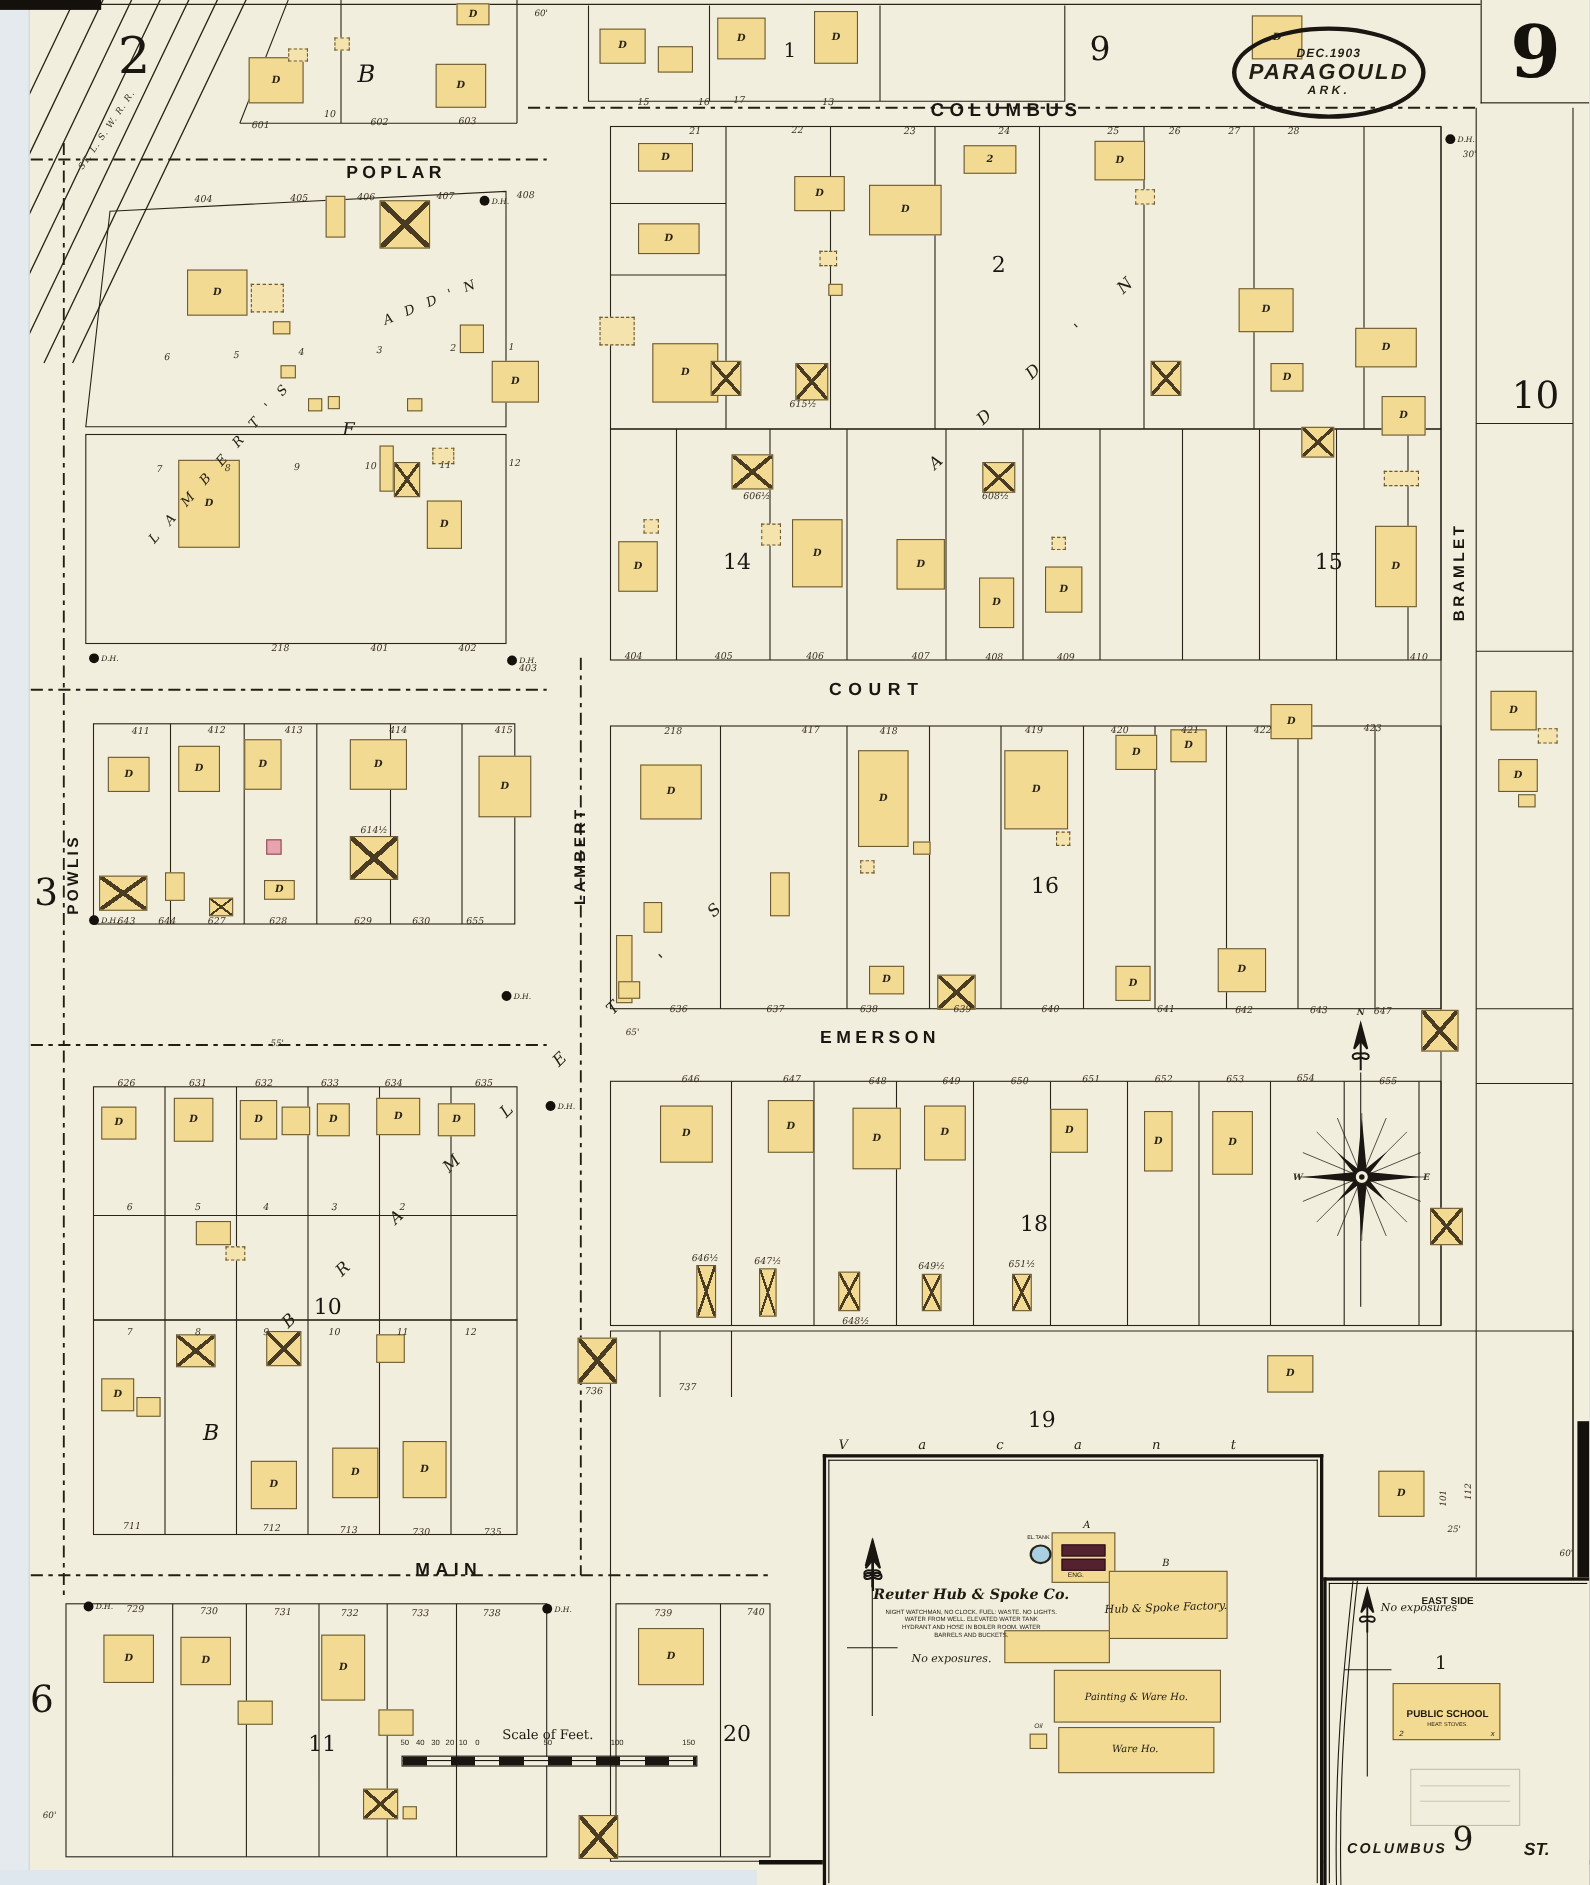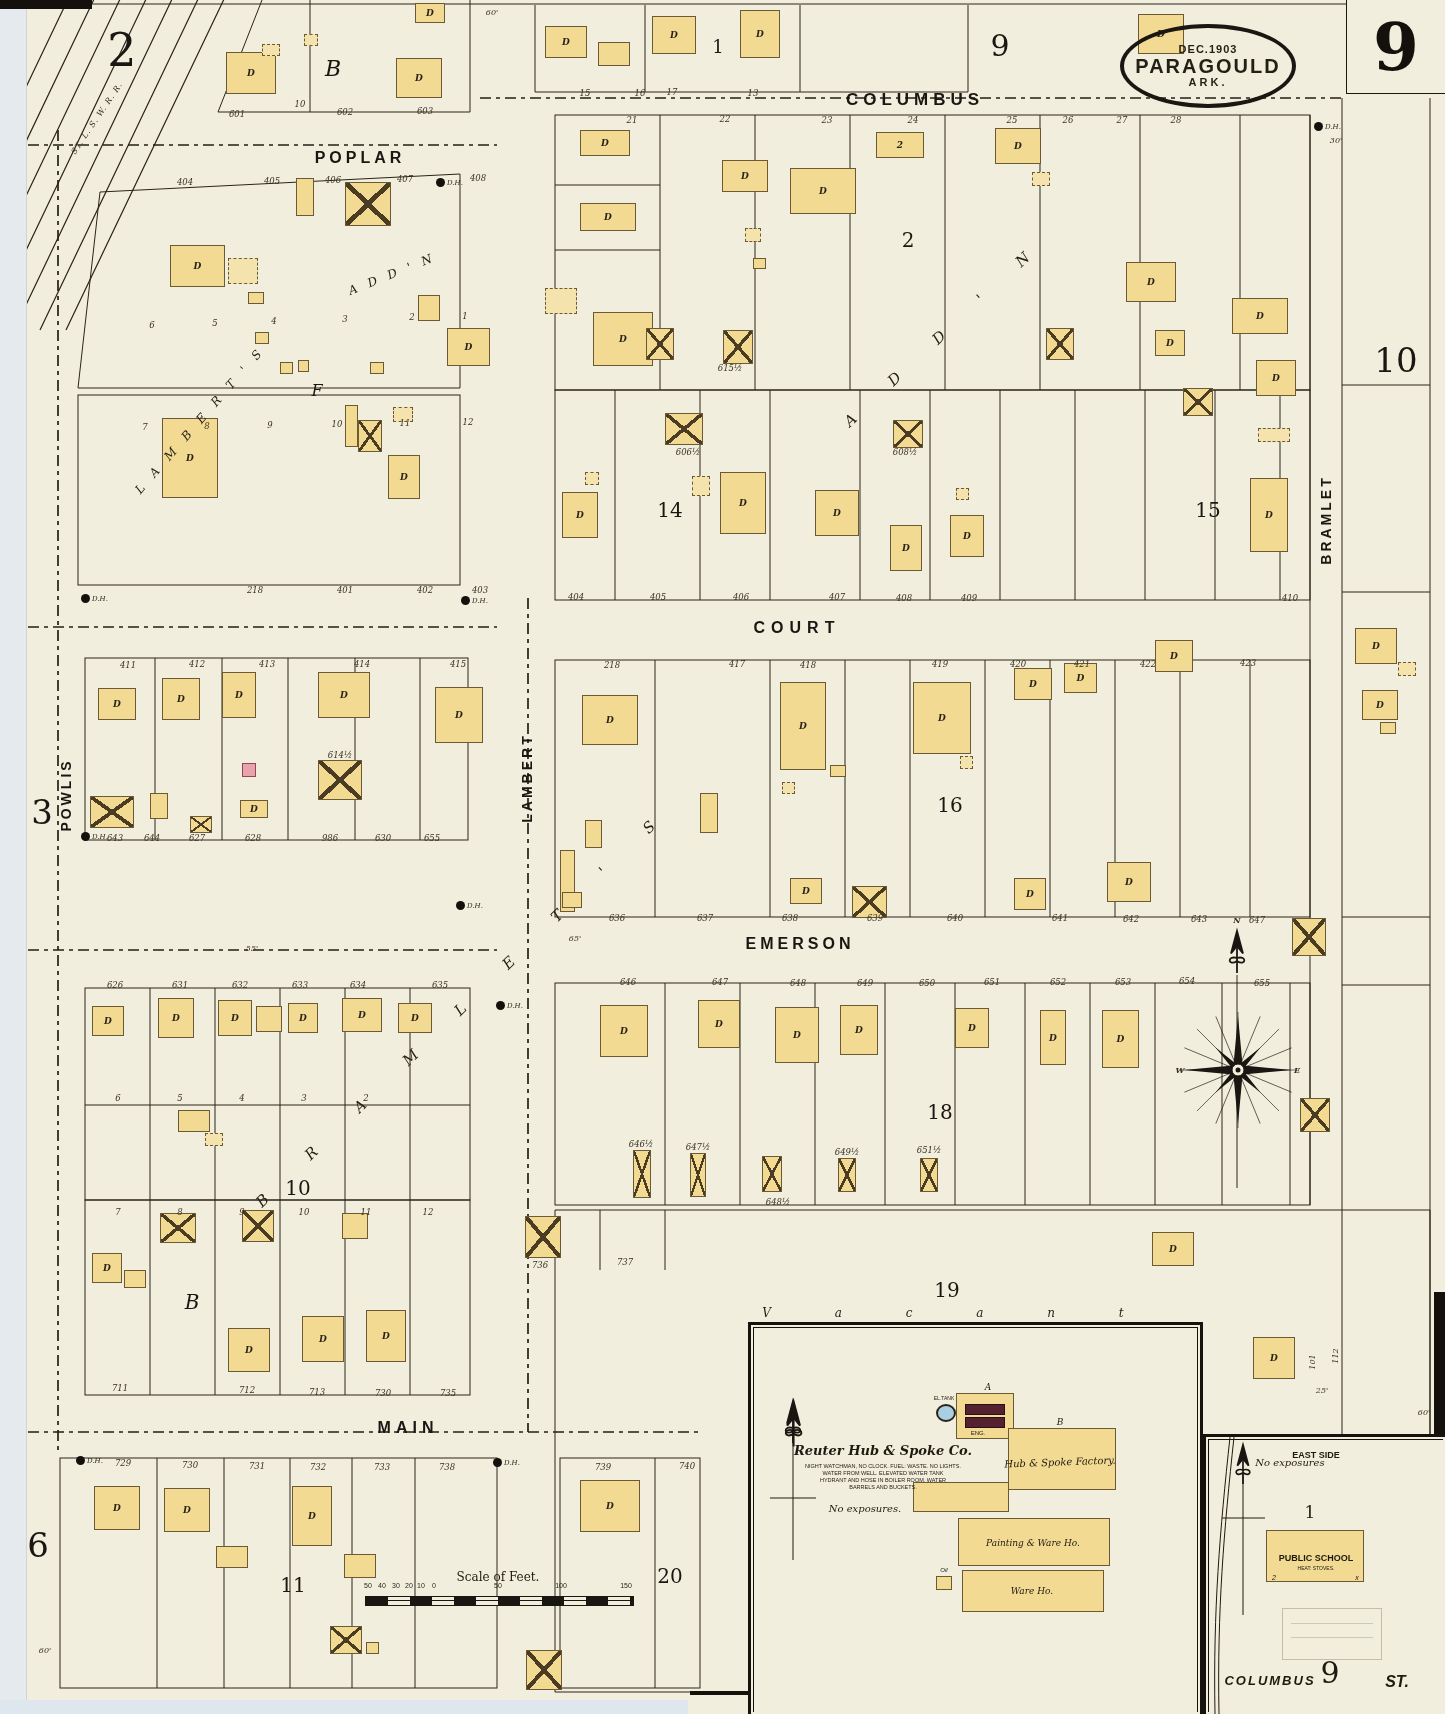--- a/index.html
+++ b/index.html
@@ -29,21 +29,21 @@
   .slabel{position:absolute;font-weight:bold;letter-spacing:4px;color:#1a1611;white-space:nowrap;}
   .blabel{position:absolute;font-family:"DejaVu Serif",serif;color:#1a1611;white-space:nowrap;}
   .blabel.script{font-style:italic;font-family:"DejaVu Serif",serif;}
   .lot{position:absolute;font:italic 8.5px "DejaVu Serif",serif;color:#3a3020;white-space:nowrap;}
   .dim{position:absolute;font:italic 8px "DejaVu Serif",serif;color:#3a3020;white-space:nowrap;}
   .script-word{position:absolute;font:italic 13px "DejaVu Serif",serif;color:#241f14;white-space:nowrap;}
   .dh-dot{position:absolute;width:9px;height:9px;border-radius:50%;background:#14110c;}
   .dh-tag{position:absolute;font:italic 7px "DejaVu Serif",serif;color:#241f14;}
   
   #stamp{left:1120px;top:24px;width:168px;height:76px;border:4px solid #1a1611;border-radius:50%;
-     display:flex;flex-direction:column;align-items:center;justify-content:center;line-height:1.05;}
+     display:flex;flex-direction:column;align-items:center;justify-content:center;line-height:1.05;font-style:italic;}
   #stamp .d{font-size:11px;font-weight:bold;letter-spacing:1px;}
   #stamp .c{font-size:20px;font-weight:bold;letter-spacing:2px;}
   #stamp .s{font-size:11px;font-weight:bold;letter-spacing:3px;}
   
   #corner-box{left:1346px;top:0;width:98px;height:93px;border-left:1.5px solid #1a1611;border-bottom:1.5px solid #1a1611;
      display:flex;align-items:center;justify-content:center;}
   #corner-box span{font:bold 66px "DejaVu Serif",serif;color:#14110c;}
   
   .inset{position:absolute;background:#f2eedd;border:3px solid #16120d;box-sizing:border-box;}
   .inset:before{content:"";position:absolute;inset:2px;border:1px solid #16120d;}
@@ -513,31 +513,31 @@
       <span class="lot" style="left: 465px; top: 316px; transform: translate(-50%, -50%) rotate(0deg);">1</span>
       <span class="lot" style="left: 145px; top: 427px; transform: translate(-50%, -50%) rotate(0deg);">7</span>
       <span class="lot" style="left: 207px; top: 426px; transform: translate(-50%, -50%) rotate(0deg);">8</span>
       <span class="lot" style="left: 270px; top: 425px; transform: translate(-50%, -50%) rotate(0deg);">9</span>
       <span class="lot" style="left: 337px; top: 424px; transform: translate(-50%, -50%) rotate(0deg);">10</span>
       <span class="lot" style="left: 405px; top: 423px; transform: translate(-50%, -50%) rotate(0deg);">11</span>
       <span class="lot" style="left: 468px; top: 422px; transform: translate(-50%, -50%) rotate(0deg);">12</span>
       <span class="lot" style="left: 255px; top: 590px; transform: translate(-50%, -50%) rotate(0deg);">218</span>
       <span class="lot" style="left: 345px; top: 590px; transform: translate(-50%, -50%) rotate(0deg);">401</span>
       <span class="lot" style="left: 425px; top: 590px; transform: translate(-50%, -50%) rotate(0deg);">402</span>
-      <span class="lot" style="left: 480px; top: 590px; transform: translate(-50%, -50%) rotate(0deg);">403</span>
+      <span class="lot" style="left: 480px; top: 608px; transform: translate(-50%, -50%) rotate(0deg);">403</span>
       <span class="lot" style="left: 128px; top: 665px; transform: translate(-50%, -50%) rotate(0deg);">411</span>
       <span class="lot" style="left: 197px; top: 664px; transform: translate(-50%, -50%) rotate(0deg);">412</span>
       <span class="lot" style="left: 267px; top: 664px; transform: translate(-50%, -50%) rotate(0deg);">413</span>
       <span class="lot" style="left: 362px; top: 664px; transform: translate(-50%, -50%) rotate(0deg);">414</span>
       <span class="lot" style="left: 458px; top: 664px; transform: translate(-50%, -50%) rotate(0deg);">415</span>
       <span class="lot" style="left: 115px; top: 838px; transform: translate(-50%, -50%) rotate(0deg);">643</span>
       <span class="lot" style="left: 152px; top: 838px; transform: translate(-50%, -50%) rotate(0deg);">644</span>
       <span class="lot" style="left: 197px; top: 838px; transform: translate(-50%, -50%) rotate(0deg);">627</span>
       <span class="lot" style="left: 253px; top: 838px; transform: translate(-50%, -50%) rotate(0deg);">628</span>
-      <span class="lot" style="left: 330px; top: 838px; transform: translate(-50%, -50%) rotate(0deg);">986</span>
+      <span class="lot" style="left: 330px; top: 838px; transform: translate(-50%, -50%) rotate(0deg);">629</span>
       <span class="lot" style="left: 383px; top: 838px; transform: translate(-50%, -50%) rotate(0deg);">630</span>
       <span class="lot" style="left: 432px; top: 838px; transform: translate(-50%, -50%) rotate(0deg);">655</span>
       <span class="lot" style="left: 585px; top: 93px; transform: translate(-50%, -50%) rotate(0deg);">15</span>
       <span class="lot" style="left: 640px; top: 93px; transform: translate(-50%, -50%) rotate(0deg);">16</span>
       <span class="lot" style="left: 672px; top: 92px; transform: translate(-50%, -50%) rotate(0deg);">17</span>
       <span class="lot" style="left: 753px; top: 93px; transform: translate(-50%, -50%) rotate(0deg);">13</span>
       <span class="lot" style="left: 632px; top: 120px; transform: translate(-50%, -50%) rotate(0deg);">21</span>
       <span class="lot" style="left: 725px; top: 119px; transform: translate(-50%, -50%) rotate(0deg);">22</span>
       <span class="lot" style="left: 827px; top: 120px; transform: translate(-50%, -50%) rotate(0deg);">23</span>
       <span class="lot" style="left: 913px; top: 120px; transform: translate(-50%, -50%) rotate(0deg);">24</span>

